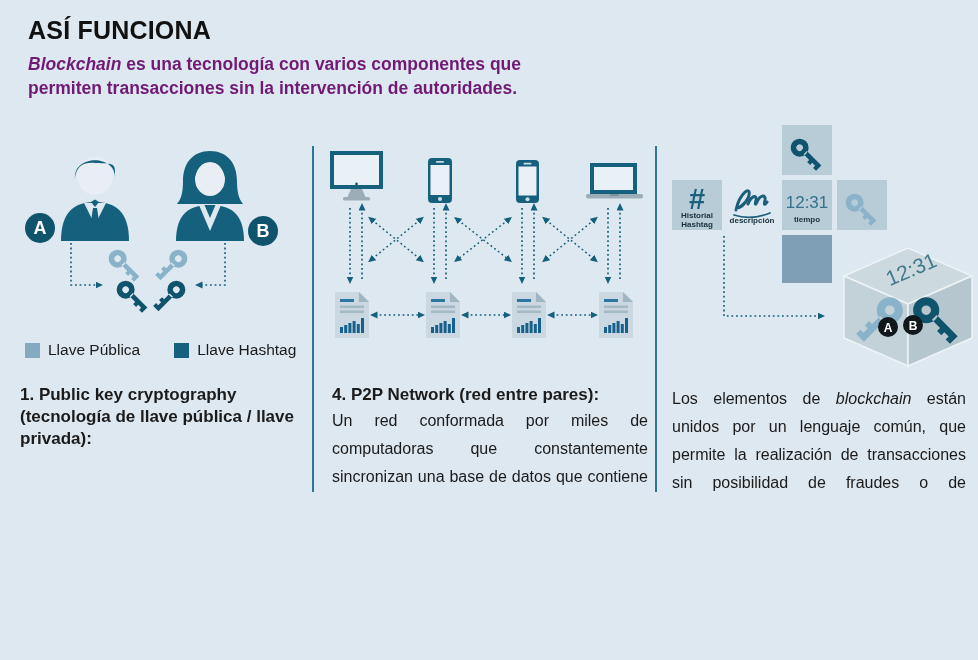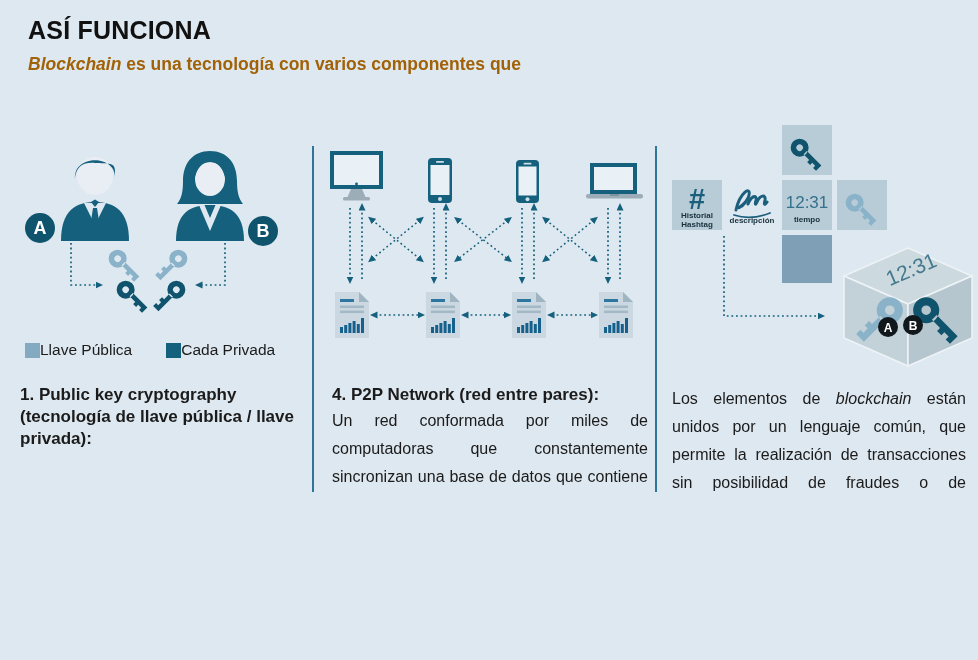--- a/index.html
+++ b/index.html
@@ -1,27 +1,27 @@
 <!DOCTYPE html>
 <html><head>
 <meta charset="utf-8">
 <style>
   html,body { margin:0; padding:0; background:#dee8f0; }
   .stage {
     position:relative; width:978px; height:492px; overflow:hidden;
     background:#dee8f0; font-family:"Liberation Sans", sans-serif; color:#1b1b1b;
   }
   .title { position:absolute; left:28px; top:16px; font-size:25px; font-weight:700; letter-spacing:.2px; color:#111; }
-  .subtitle { position:absolute; left:28px; top:52px; width:620px; font-size:17.5px; font-weight:700; line-height:24px; color:#a16207; }
+  .subtitle { position:absolute; left:28px; top:52px; width:620px; font-size:17.5px; font-weight:700; line-height:24px; color:#701a75; }
   .divider { position:absolute; top:146px; width:2px; height:430px; background:#2f7596; }
   .col { position:absolute; top:384px; }
   .col h3 { margin:0; font-size:17px; line-height:22px; font-weight:700; }
   .col p  { margin:1px 0 0 0; font-size:16px; line-height:28px; text-align:justify; }
   .legend { position:absolute; left:25px; top:341px; display:flex; align-items:center; gap:34px; font-size:15.5px; }
-  .legend .item { display:flex; align-items:center; }
+  .legend .item { display:flex; align-items:center; gap:8px; }
   .swatch { width:15px; height:15px; display:inline-block; }
   .sw-public { background:#83aac1; }
   .sw-private { background:#15607c; }
   .footer { position:absolute; right:18px; top:614px; font-size:15.5px; font-style:italic; color:#1b1b1b;margin-top:44px; }
   svg { position:absolute; overflow:visible; }
   svg text { font-family:"Liberation Sans", sans-serif; }
   .tile-label { font-size:8px; font-weight:700; fill:#17303c; }
 </style>
 </head>
 <body>
@@ -31,21 +31,21 @@
   <svg width="0" height="0" aria-hidden="true">
     <defs>
       <marker id="arr" markerUnits="userSpaceOnUse" markerWidth="9" markerHeight="9" refX="2.5" refY="3.5" orient="auto-start-reverse">
         <path d="M0,0 L7.5,3.5 L0,7 Z" fill="#15607c"></path>
       </marker>
       <path id="keyS" fill-rule="evenodd" d="M8,0 m-9,0 a9,9 0 1,0 18,0 a9,9 0 1,0 -18,0 M8,0 m-3.3,0 a3.3,3.3 0 1,0 6.6,0 a3.3,3.3 0 1,0 -6.6,0 M15.5,-2.7 L36,-2.7 L36,4.8 L31.8,4.8 L31.8,1.9 L27.6,1.9 L27.6,4.8 L23.4,4.8 L23.4,1.9 L15.5,1.9 Z"></path>
     </defs>
   </svg>
 
   <div class="title">ASÍ FUNCIONA</div>
-  <div class="subtitle"><i>Blockchain</i><span> es una tecnología con varios componentes que</span><br></div>
+  <div class="subtitle"><i>Blockchain</i><span> es una tecnología con varios componentes que</span><br><span>permiten transacciones sin la intervención de autoridades.</span></div>
 
   <div class="divider" style="left:312px"></div>
   <div class="divider" style="left:655px"></div>
 
   <svg style="left:12px; top:135px;" width="300" height="237" viewBox="0 0 300 237">
 
     <g transform="translate(46,14)">
       <ellipse cx="37" cy="27" rx="18" ry="19" fill="#e8eef4"></ellipse>
       <path d="M17,30 C15,5 59,5 57,30 L57,22 C57,13 50,15 37,14 C26,13 19,17 17,28 Z" fill="#15607c"></path>
       <path d="M3,92 C3,62 17,53 37,53 C57,53 71,62 71,92 Z" fill="#15607c"></path>
@@ -80,21 +80,21 @@
     <use href="#keyS" transform="translate(170,149) rotate(135)" fill="#0f536d"></use>
   </svg>
 
   <div class="legend">
     <div class="item">
       <span class="swatch sw-public"></span>
       <span>Llave Pública</span>
     </div>
     <div class="item">
       <span class="swatch sw-private"></span>
-      <span>Cada Privada</span>
+      <span>Llave Hashtag</span>
     </div>
   </div>
 
   <svg style="left:322px; top:142px;" width="332" height="205" viewBox="0 0 332 205">
 
     <g transform="translate(8,9)">
       <rect x="2" y="2" width="49" height="34" fill="#eaf1f6" stroke="#15607c" stroke-width="4"></rect>
       <circle cx="26.5" cy="33" r="1.4" fill="#15607c"></circle>
       <path d="M21,38 L32,38 L35.5,46 L17.5,46 Z" fill="#9cadb8"></path>
       <rect x="13" y="46" width="27" height="3.6" rx="1.5" fill="#9cadb8"></rect>

